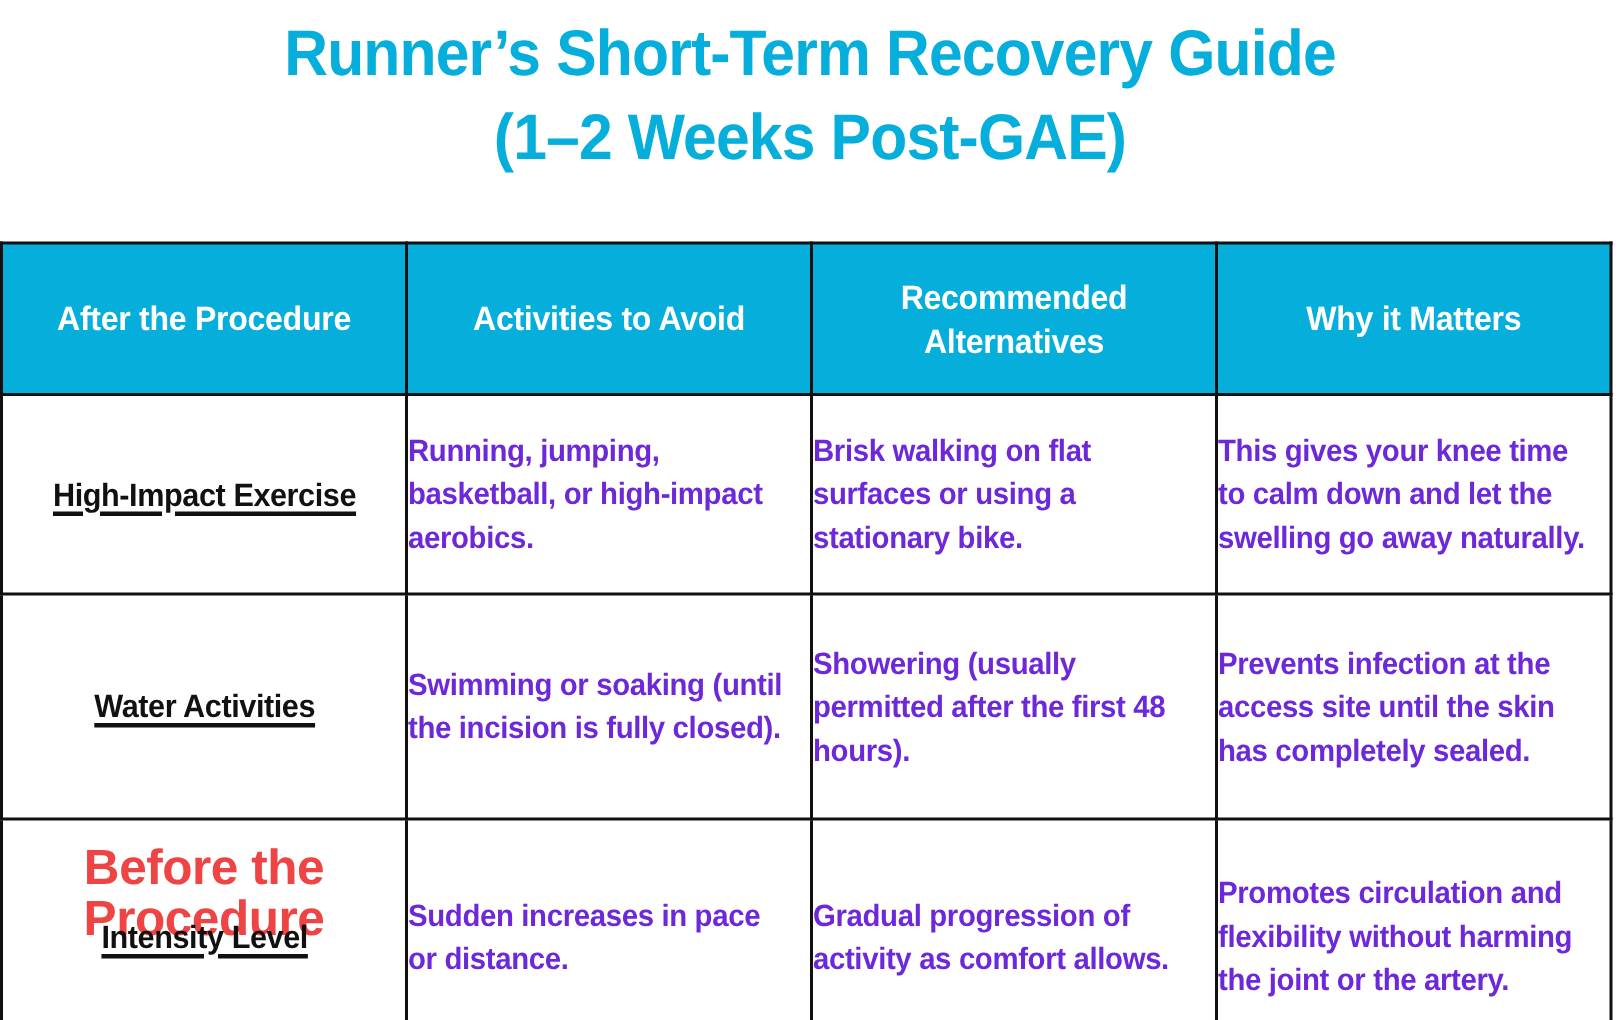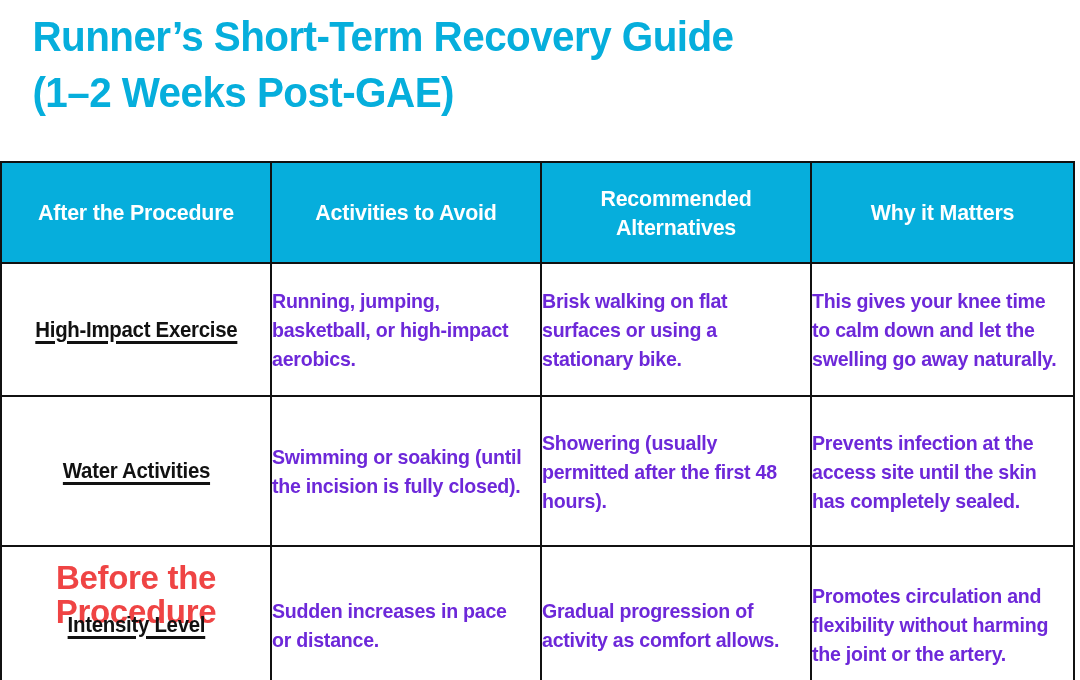--- a/index.html
+++ b/index.html
@@ -22,20 +22,21 @@
     height: 680px;
     background: #ffffff;
   }
 
   
   .title-block {
     position: absolute;
     left: 0;
     top: 8px;
     width: 1080px;
+    text-align: center;
   }
   .title-line {
     display: block;
     color: #06AEDC;
     font-family: "Liberation Sans", "DejaVu Sans", sans-serif;
     font-weight: 700;
     font-size: 43px;
     line-height: 56px;
     letter-spacing: -0.6px;
     transform: scaleX(0.94);

